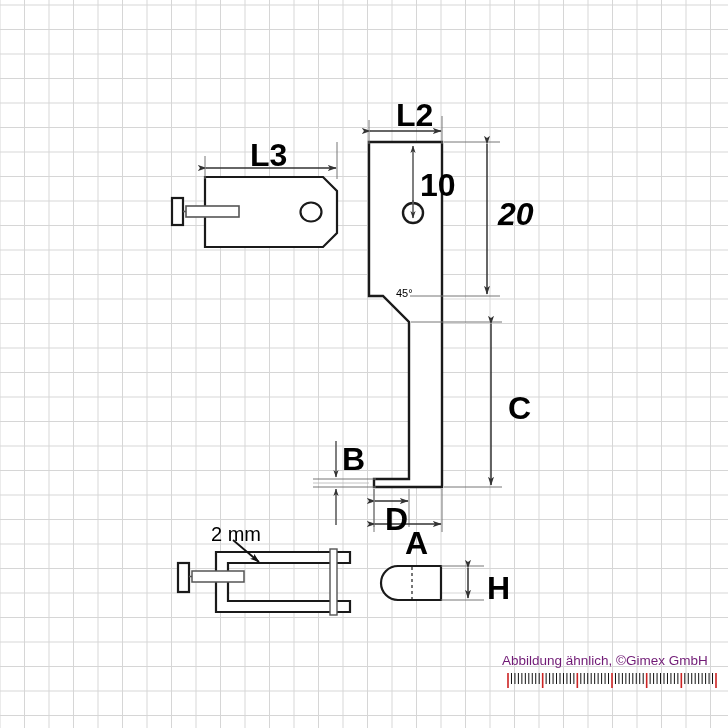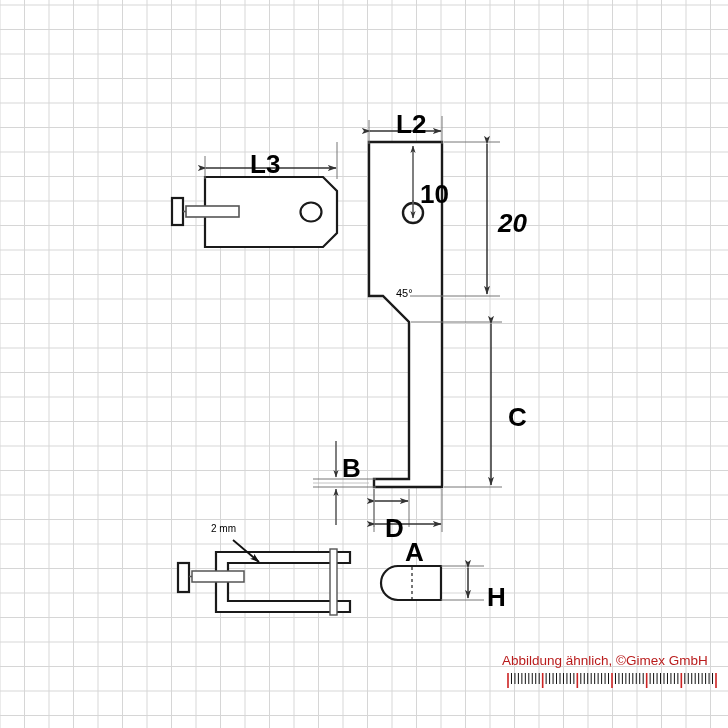--- a/index.html
+++ b/index.html
@@ -35,36 +35,35 @@
     width: 728px;
     height: 728px;
   }
   .lbl {
     position: absolute;
     color: #000000;
     white-space: nowrap;
     line-height: 1;
   }
   .dim-lbl-big {
-    font-size: 26px;
+    font-size: 32px;
     font-weight: 700;
-    margin-top: 12px;
   }
   .ang-lbl {
     font-size: 11px;
   }
   .note-lbl {
-    font-size: 10px;
+    font-size: 20px;
   }
   #footer-text {
     position: absolute;
     left: 502px;
     top: 653px;
     font-size: 13.5px;
-    color: #b91c1c;
+    color: #701a75;
     white-space: nowrap;
     text-align: center;
   }
 </style>
 </head>
 <body>
 
 <div id="canvas">
 
   <div id="grid"></div>

